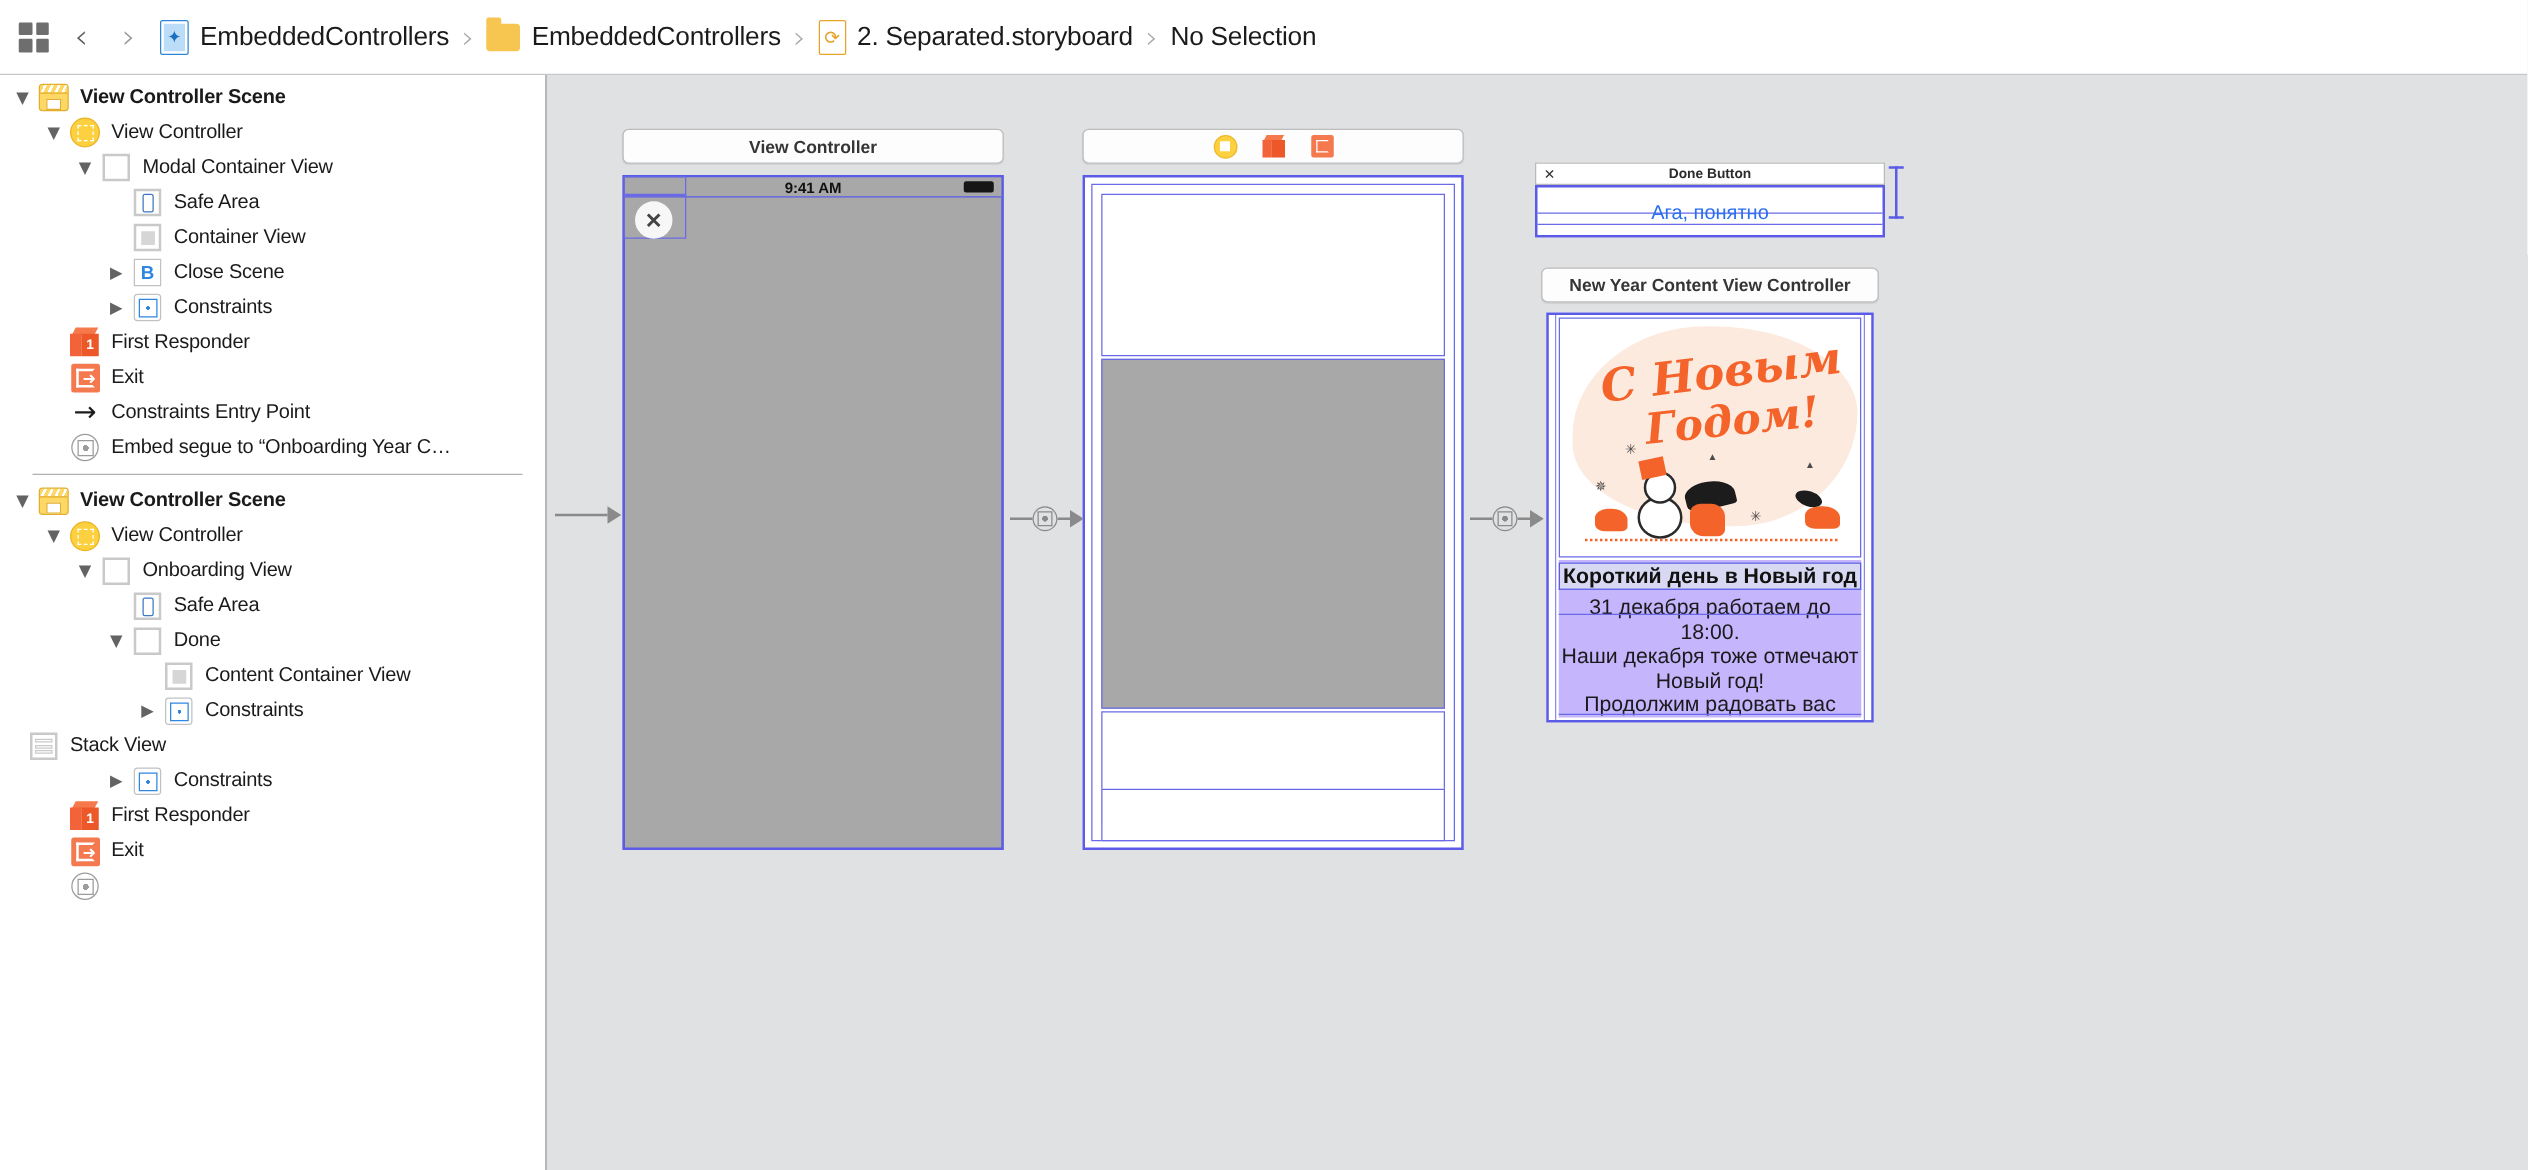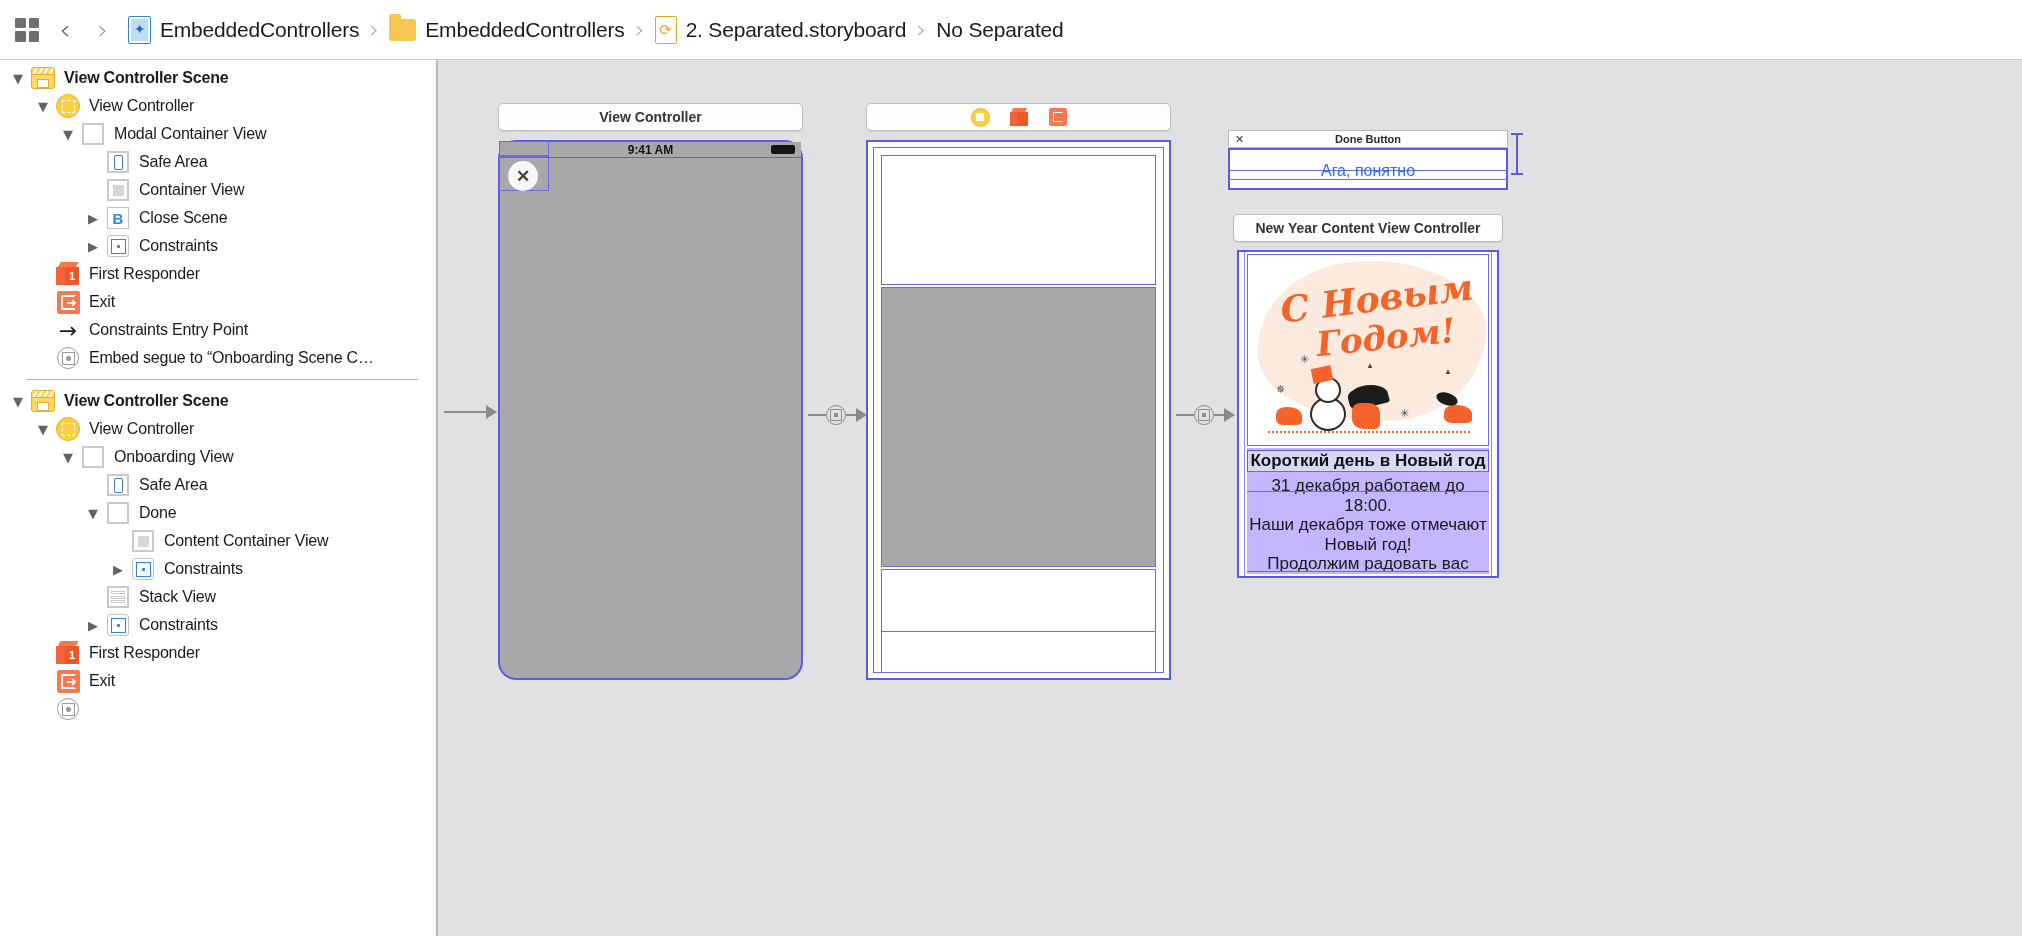--- a/index.html
+++ b/index.html
@@ -223,21 +223,21 @@
     </div>
     <span class="crumb-sep">›</span>
 
     <div class="crumb">
       <span class="ic-story"></span>
       <span class="crumb-label">2. Separated.storyboard</span>
     </div>
     <span class="crumb-sep">›</span>
 
     <div class="crumb">
-      <span class="crumb-label">No Separated</span>
+      <span class="crumb-label">No Selection</span>
     </div>
   </div>
 
   <div class="body">
 
     <div class="outline">
       <div id="outline-scene1">
           <div class="row" style="padding-left: 8px;">
             <span class="disc">▼</span>
             <span class="icwrap">
@@ -312,21 +312,21 @@
             <span class="icwrap">
               <span class="i-entry">→</span>
             </span>
             <span class="row-label">Constraints Entry Point</span>
           </div>
           <div class="row" style="padding-left: 33px;">
             <span class="disc empty">·</span>
             <span class="icwrap">
               <span class="i-segue"></span>
             </span>
-            <span class="row-label">Embed segue to “Onboarding Scene C…</span>
+            <span class="row-label">Embed segue to “Onboarding Year C…</span>
           </div>
         </div>
       <div class="sec-divider"></div>
       <div id="outline-scene2">
           <div class="row" style="padding-left: 8px;">
             <span class="disc">▼</span>
             <span class="icwrap">
               <span class="i-scene"></span>
             </span>
             <span class="row-label bold">View Controller Scene</span>
@@ -366,21 +366,21 @@
             </span>
             <span class="row-label">Content Container View</span>
           </div>
           <div class="row" style="padding-left: 108px;">
             <span class="disc">▶</span>
             <span class="icwrap">
               <span class="i-constraint"></span>
             </span>
             <span class="row-label">Constraints</span>
           </div>
-          <div class="row" style="padding-left: 83px;">
+          <div class="row" style="">
             <span class="disc empty">·</span>
             <span class="icwrap">
               <span class="i-stack">
                 <i></i>
                 <i></i>
                 <i></i>
               </span>
             </span>
             <span class="row-label">Stack View</span>
           </div>
@@ -424,21 +424,21 @@
 
       <div class="arrow" style="left:6px; top:345px;">
         <div class="line" style="width:42px;"></div>
           <div class="head"></div>
       </div>
 
       <div class="scene" style="left:60px; top:43px;">
         <div class="dock" style="width:305px;">
           <span>View Controller</span>
         </div>
-        <div class="phone-outer" style="width:305px; height:540px; margin-top:9px;border-radius:18px;">
+        <div class="phone-outer" style="width:305px; height:540px; margin-top:9px;">
           <div class="statusbar">
             <span>9:41 AM</span>
             <span class="battery"></span>
           </div>
 
           <div class="phone-inner-line" style="left:-1px; top:-1px; width:50px; height:50px;"></div>
           <div class="phone-inner-line" style="left:-1px; top:13px; width:50px; height:1px;"></div>
           <div class="closebtn" style="left:8px; top:19px;">
             <span>✕</span>
           </div>

